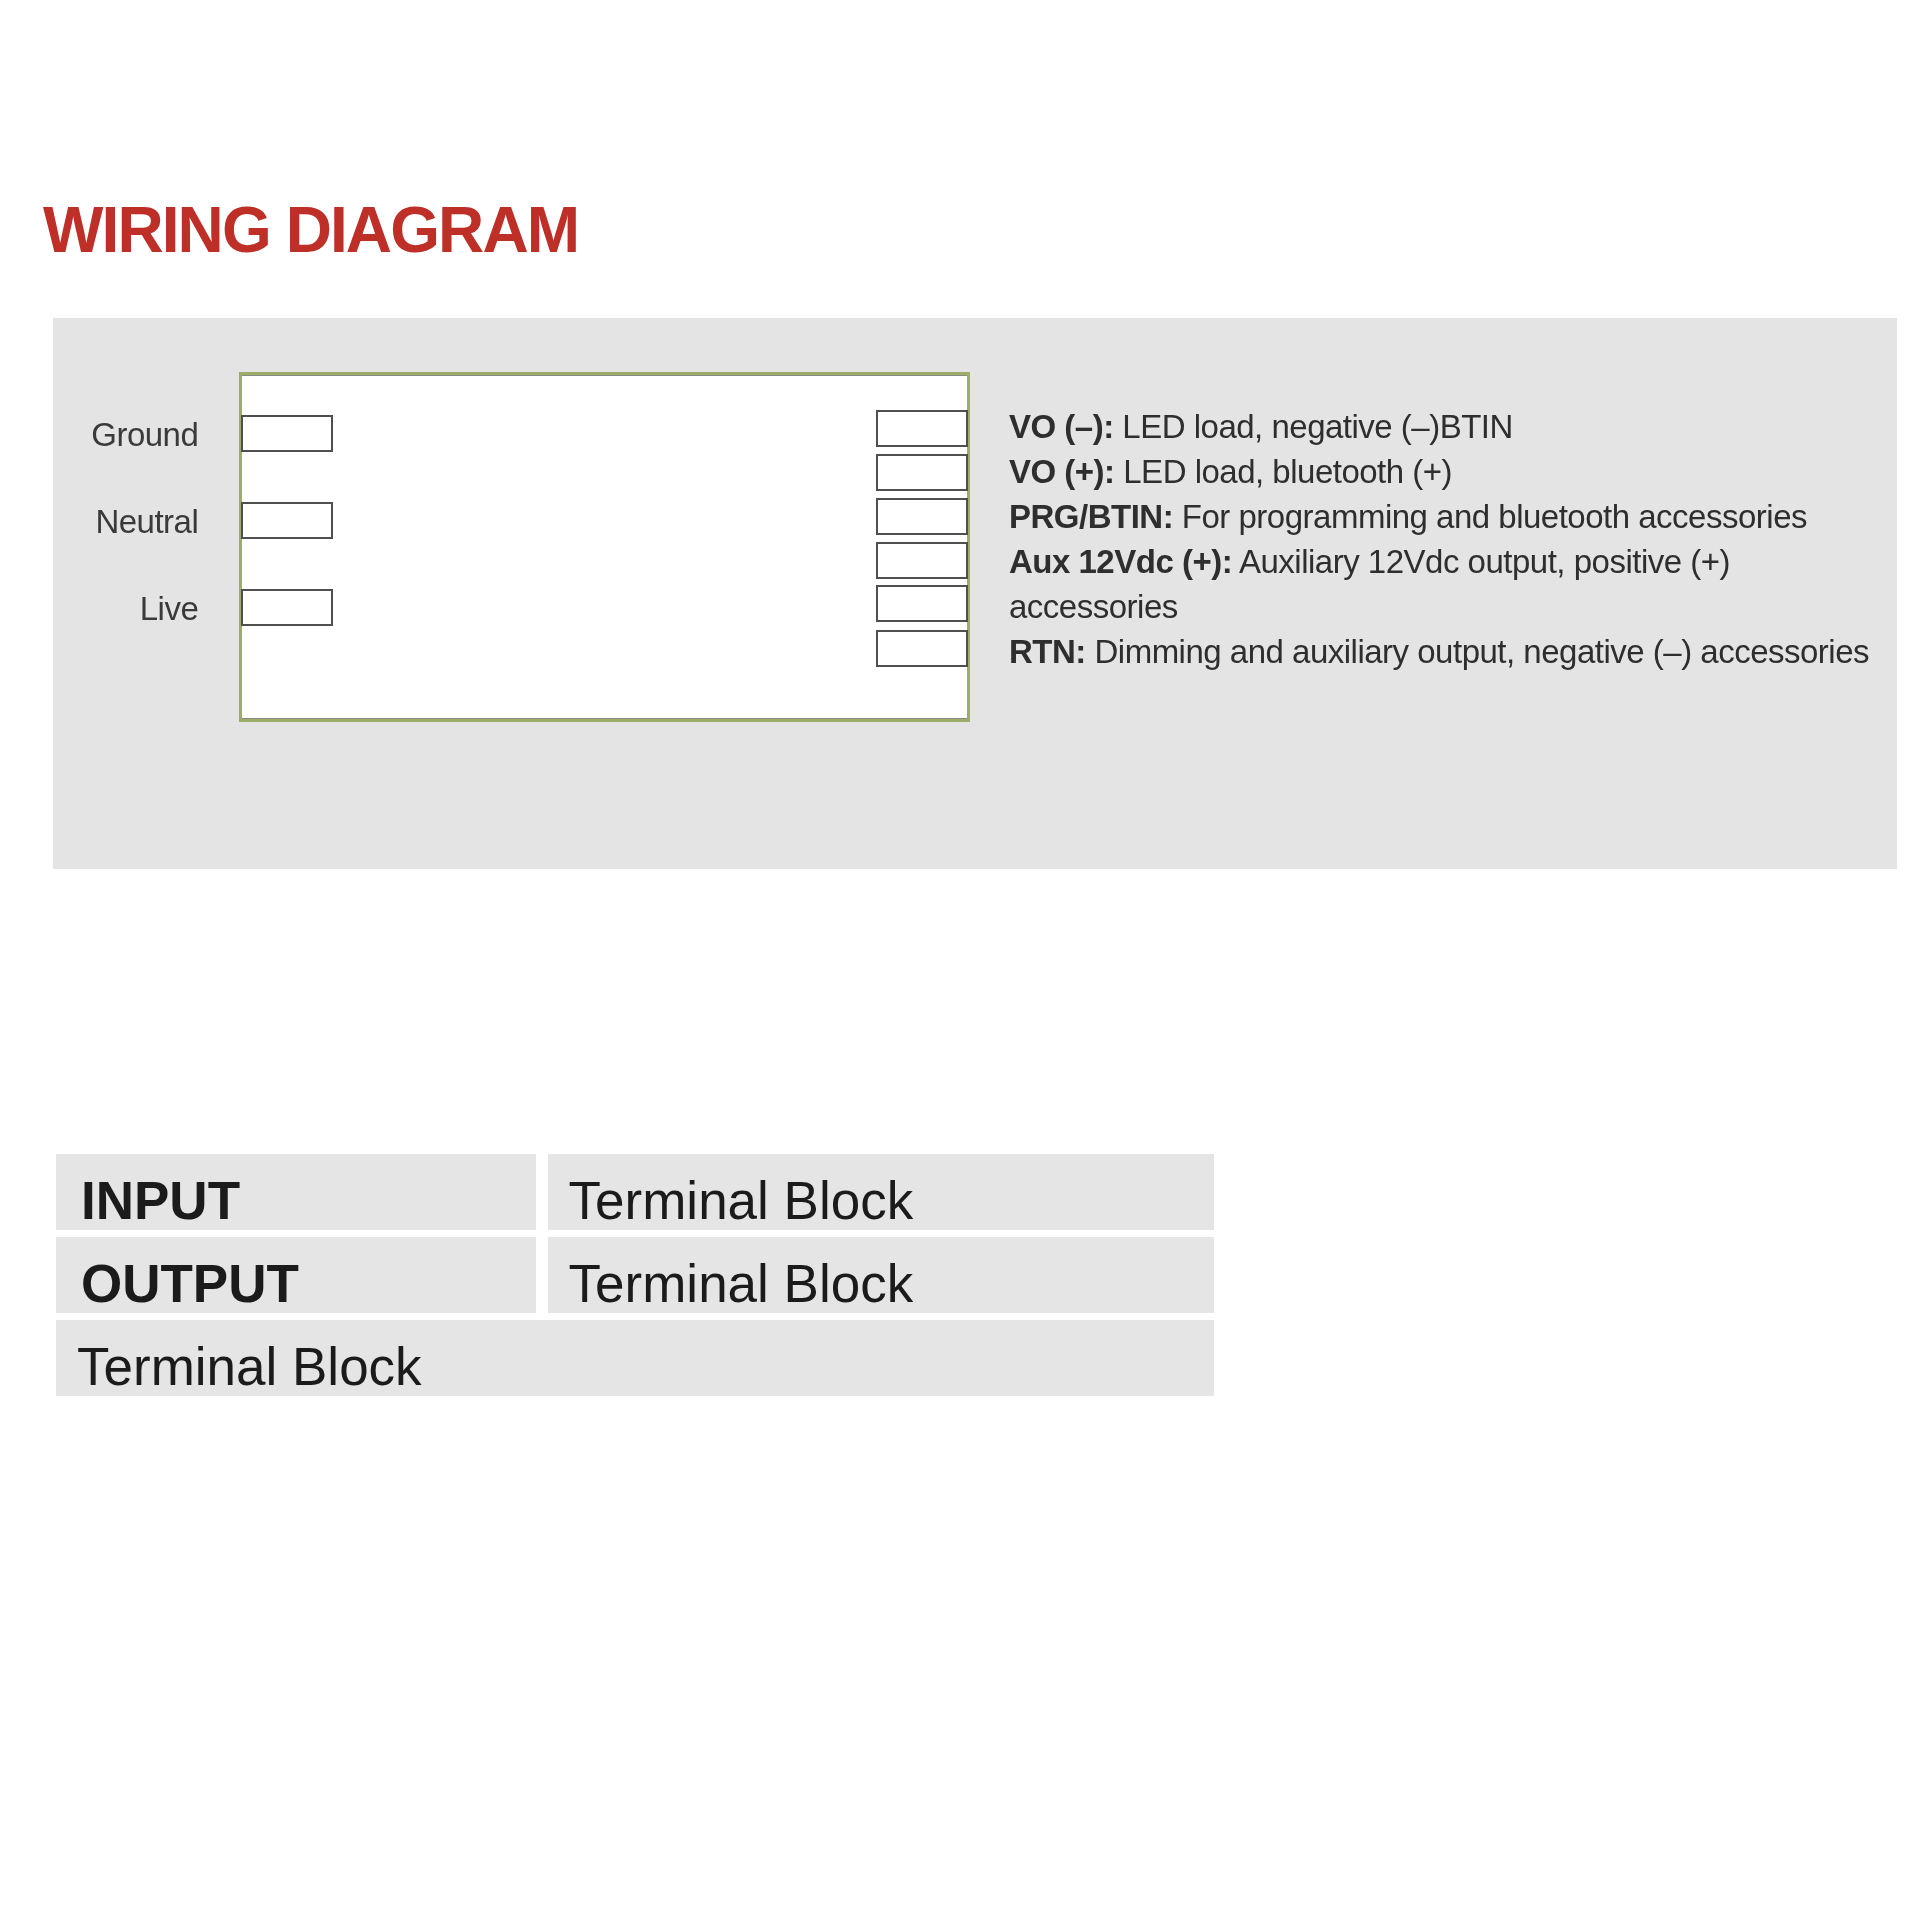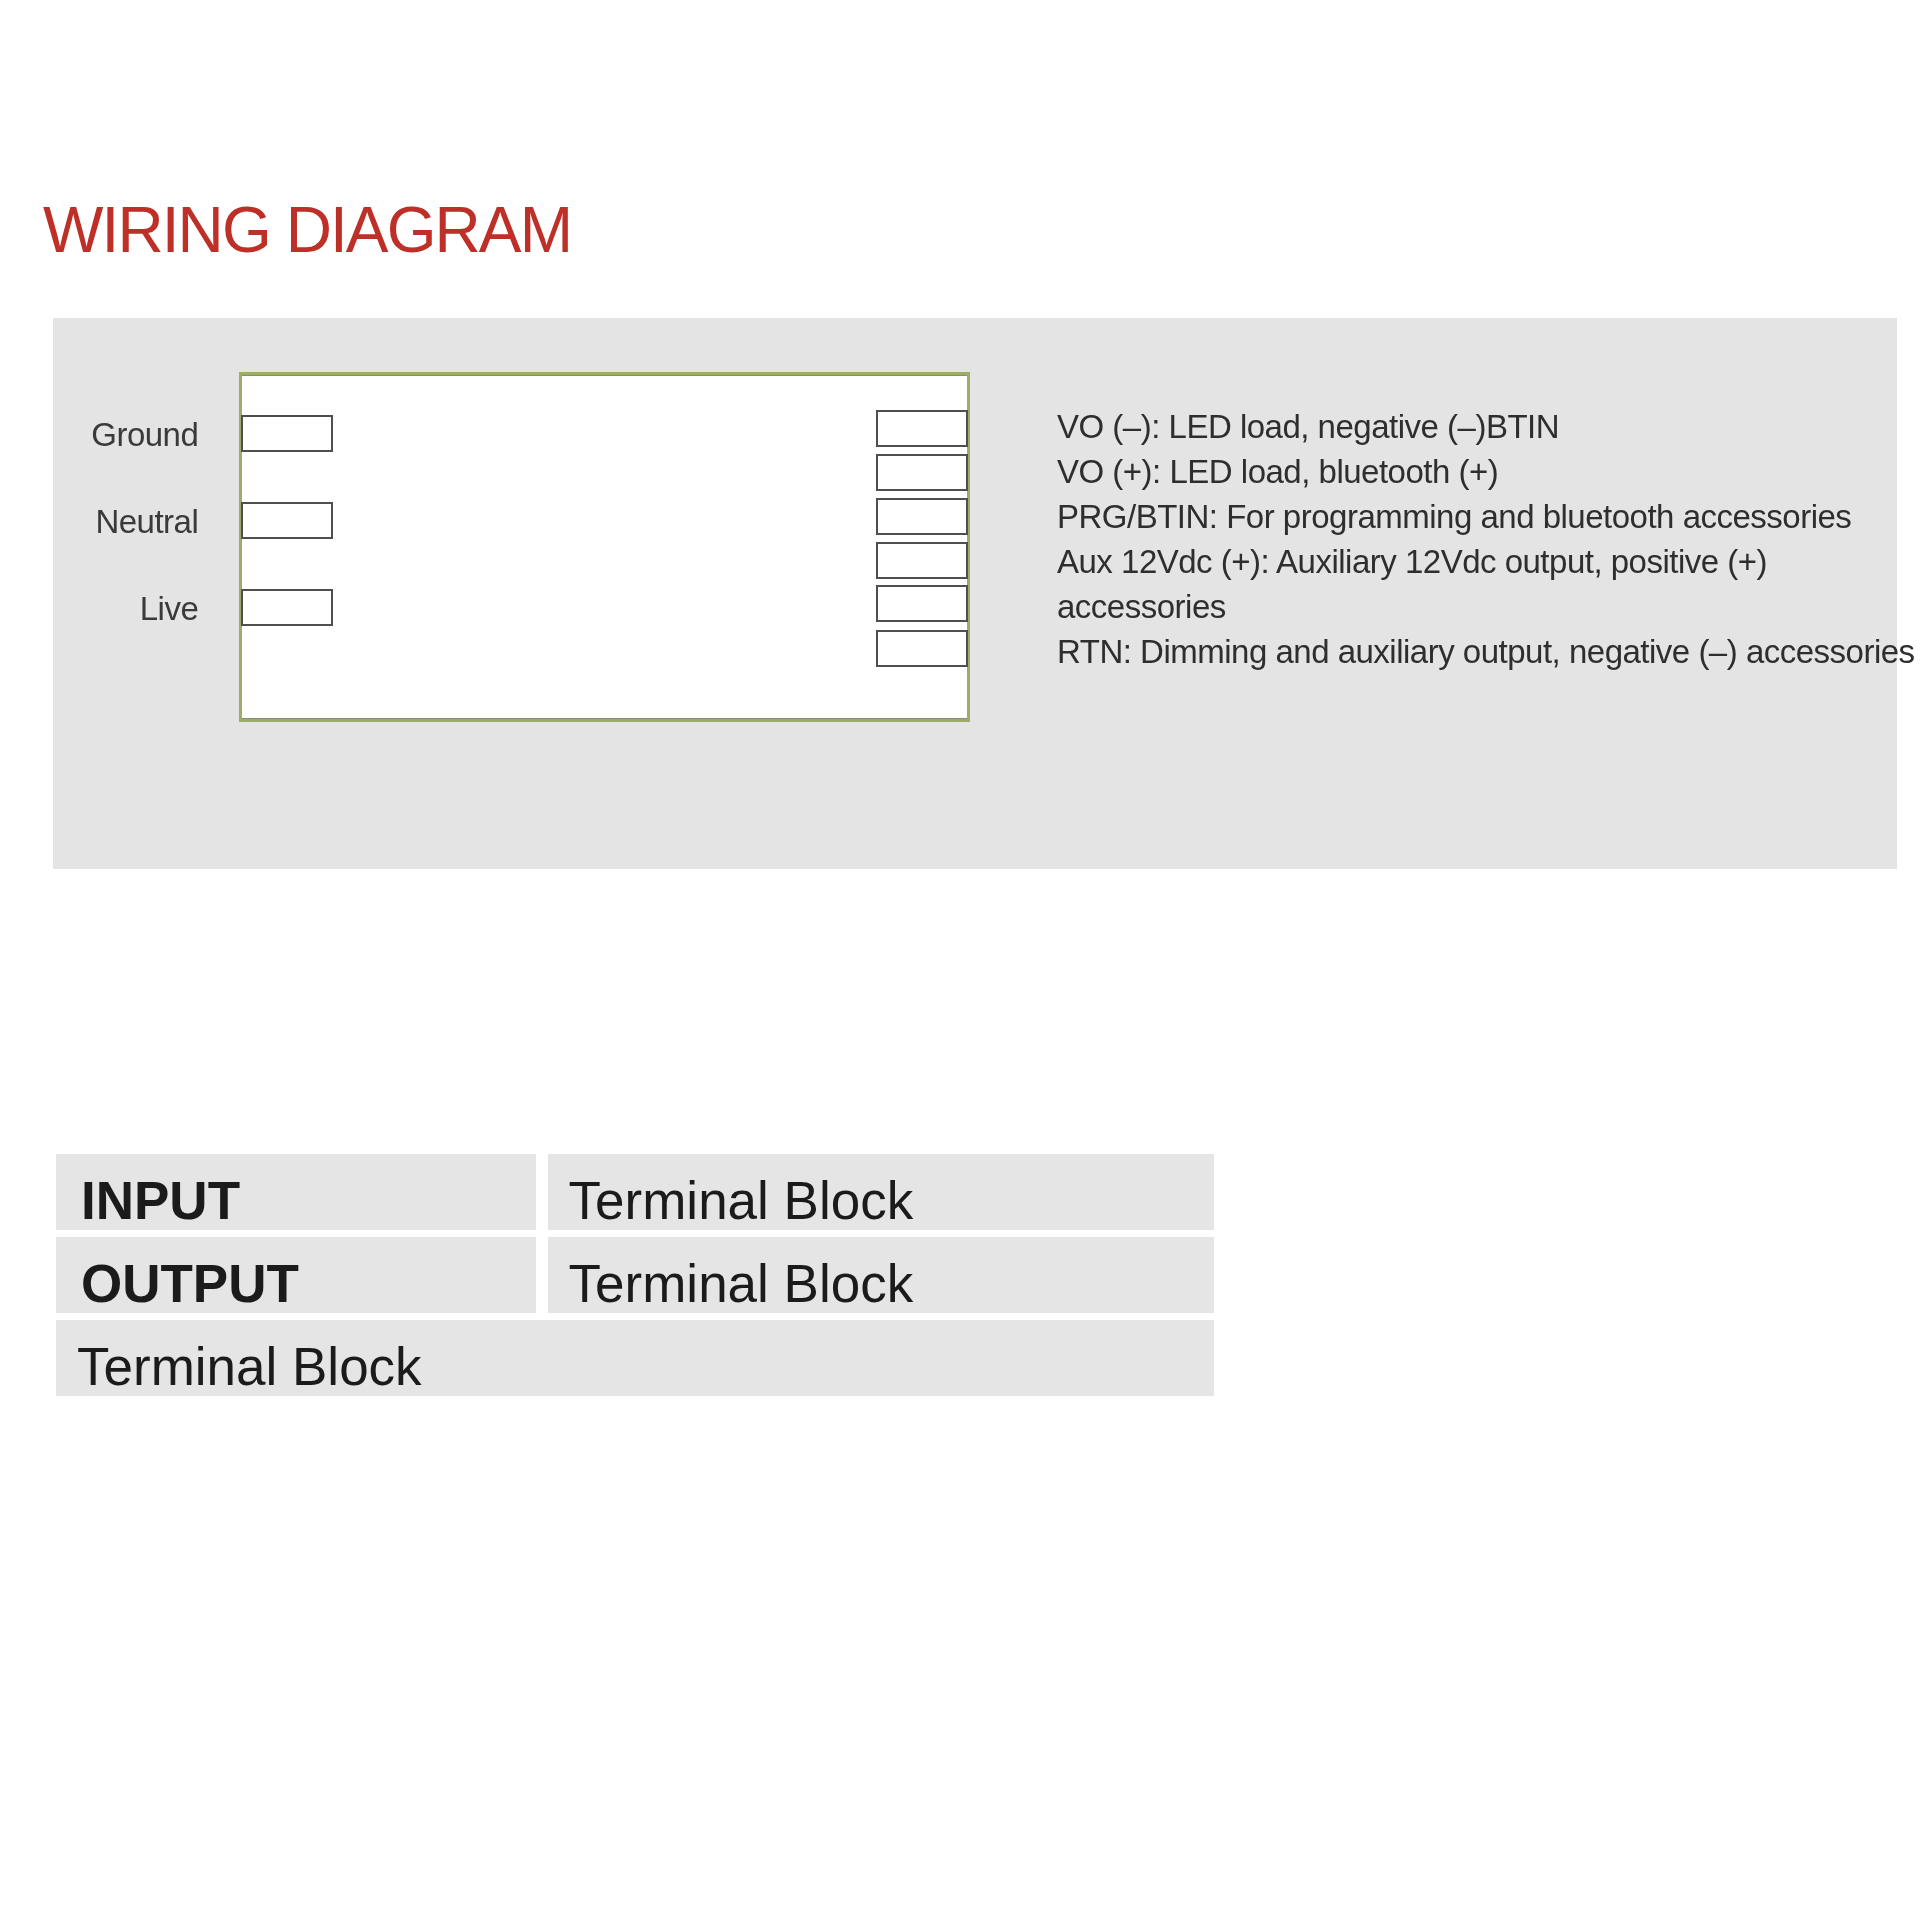--- a/index.html
+++ b/index.html
@@ -2,21 +2,21 @@
 <html><head>
 <meta charset="utf-8">
 <style>
   html,body{margin:0;padding:0;background:#ffffff;}
   .page{
     position:relative;width:1931px;height:1931px;background:#ffffff;
     font-family:"Liberation Sans","DejaVu Sans",sans-serif;overflow:hidden;
   }
   .section-title{
     position:absolute;left:43px;margin:0;
-    font-size:64px;font-weight:normal;letter-spacing:-1.9px;line-height:64px;
+    font-size:64px;font-weight:bold;letter-spacing:-1.9px;line-height:64px;
     color:#be2f27;white-space:nowrap;
   }
   #title-diagram{top:198px;}
   #title-specs{top:1046px;}
 
   
   .panel{
     position:absolute;left:53px;top:318px;width:1844px;height:551px;
     background:#e4e4e5;
   }
@@ -38,21 +38,21 @@
     font-size:33px;line-height:37px;color:#3a3a3a;text-align:right;
     letter-spacing:-0.5px;white-space:nowrap;
   }
   .desc-block{
     position:absolute;left:956px;top:86px;width:908px;
   }
   .desc-line{
     height:45px;line-height:45px;font-size:33px;color:#2e2e2e;
     letter-spacing:-0.5px;white-space:nowrap;
   }
-  .desc-line .b{font-weight:normal;margin-left:48px;}
+  .desc-line .b{font-weight:bold;}
 
   
   .spec-table{
     position:absolute;left:56px;top:1154px;width:1158px;
   }
   .spec-row{
     display:flex;margin-bottom:6.8px;
   }
   .spec-cell{
     background:#e5e5e5;height:76px;line-height:94px;box-sizing:border-box;

